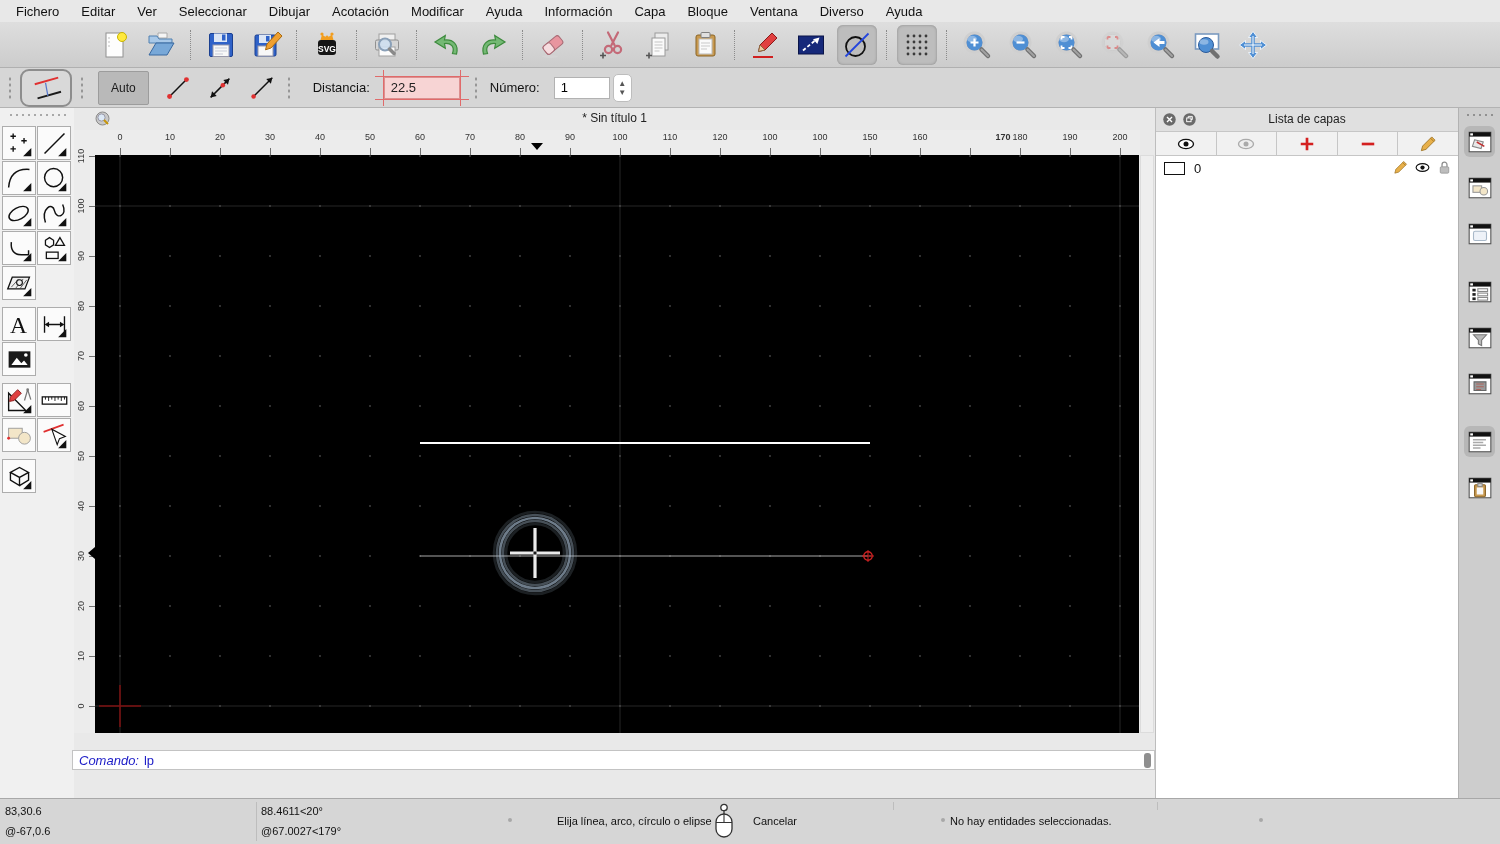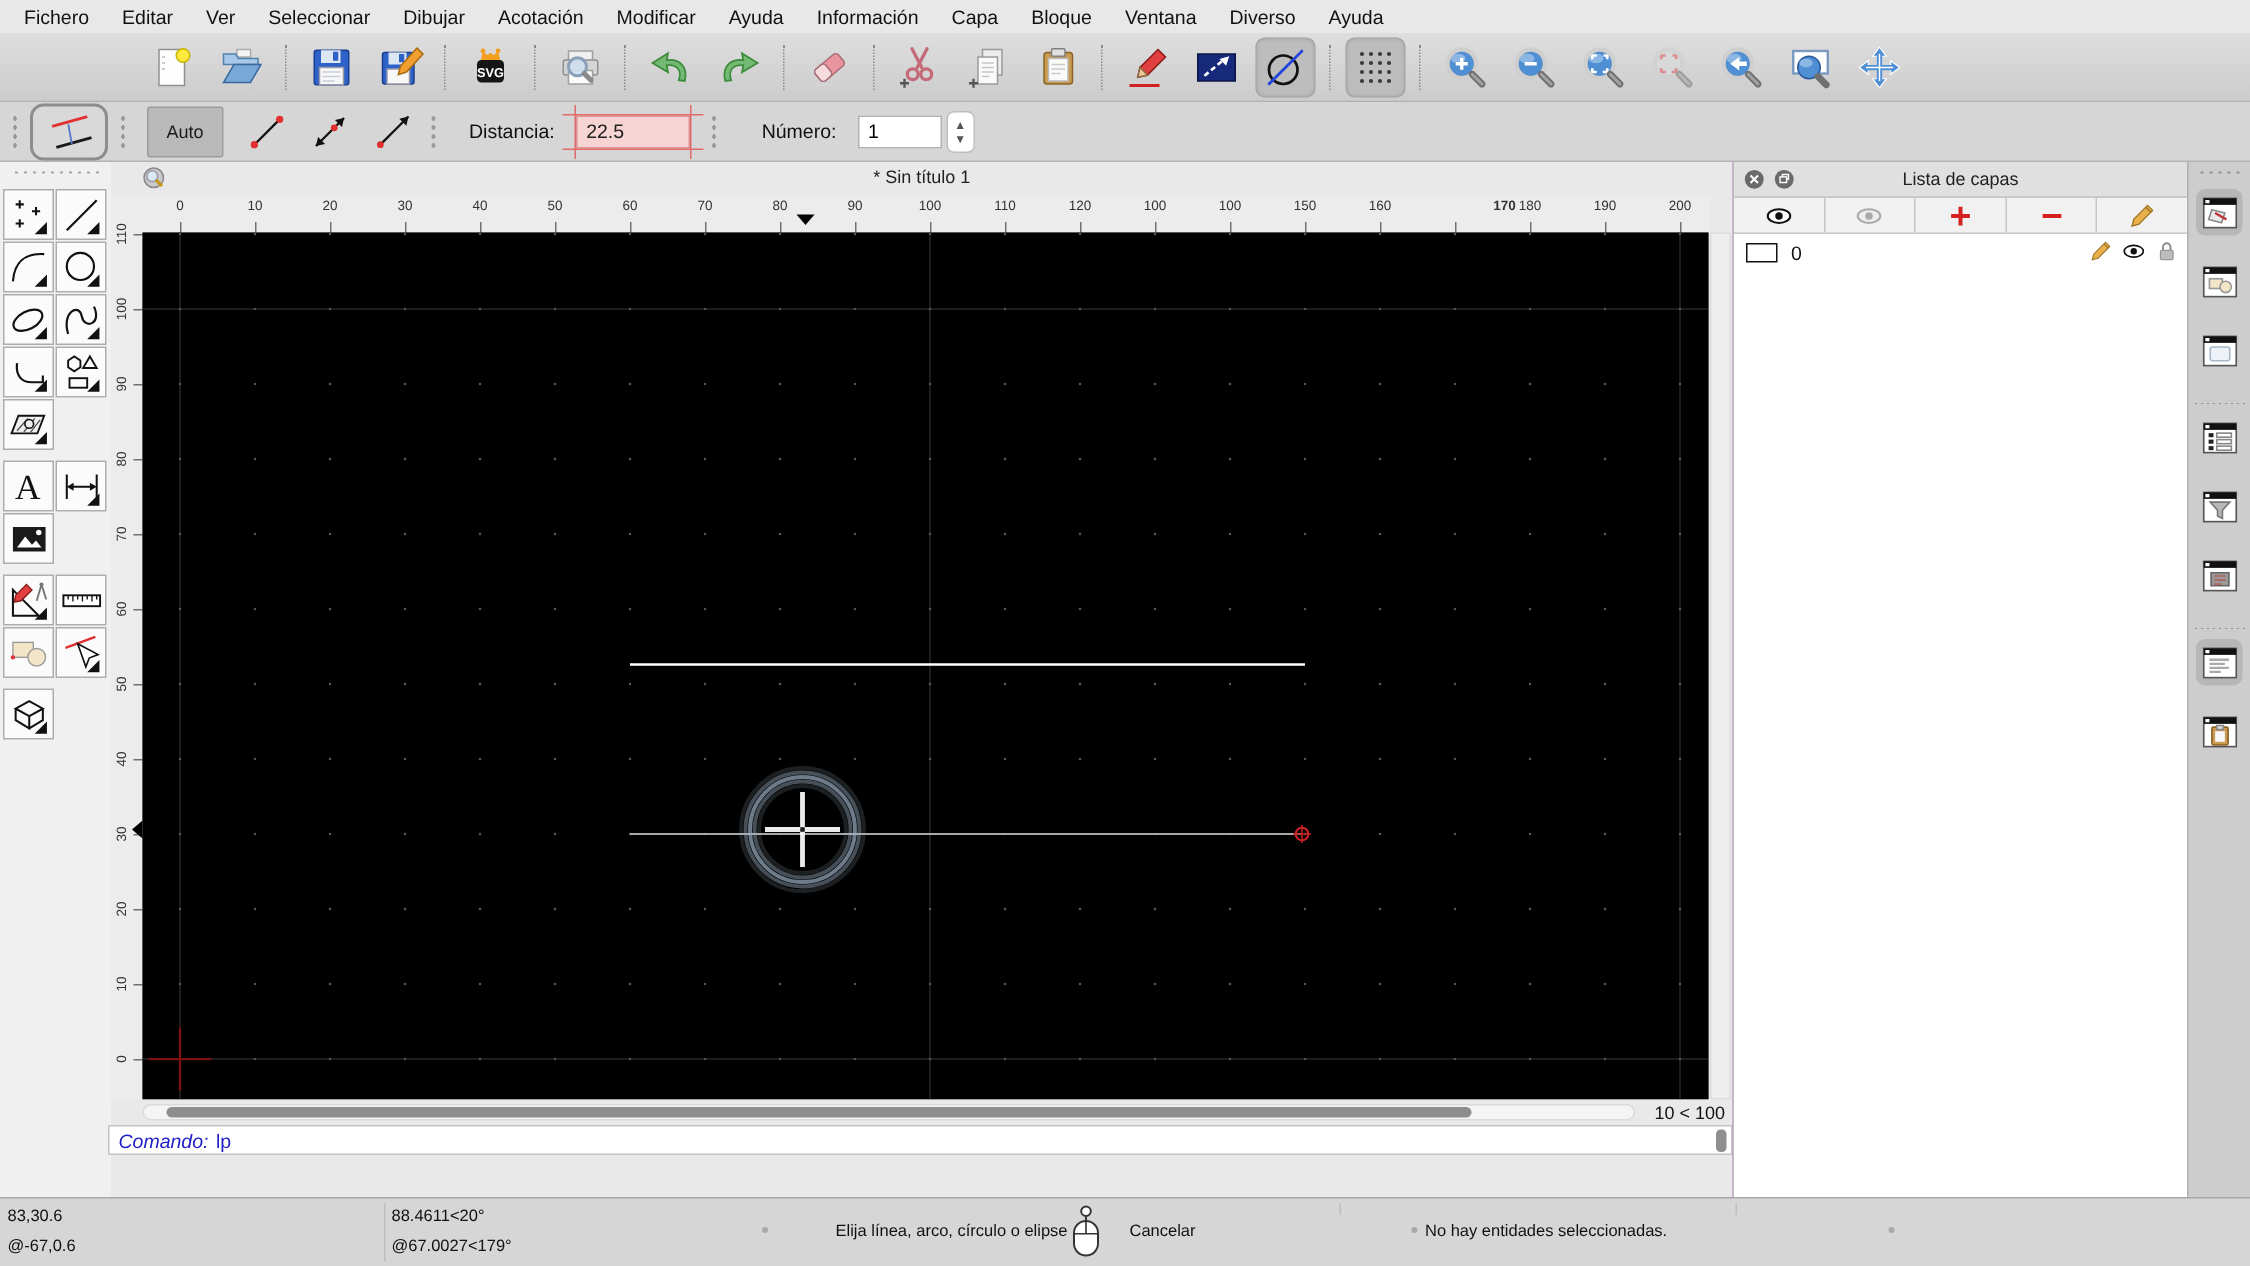--- a/index.html
+++ b/index.html
@@ -75,21 +75,21 @@
   .cmd-prefix{color:#2020c8;font-style:italic;}
   .cmd-entry{color:#2020c8;margin-left:5px;}
   .cmd-vscroll{position:absolute;right:3px;top:2px;width:7px;height:15px;background:#8f8f8f;border-radius:3px;}
   .cmd-input-row{left:72px;top:770px;width:1083px;height:28px;background:#ececec;border-bottom:1px solid #cfcfcf;
                  box-sizing:border-box;display:flex;align-items:center;padding:0 5px 0 7px;font-size:13px;}
   .cmd-input{flex:1;height:20px;border:1px solid #b8b8b8;background:#fff;margin:0 6px;outline:none;
              font-family:"Liberation Sans",sans-serif;font-size:13px;padding:0 4px;}
   .kbd-btn{width:24px;height:20px;background:#f6f6f6;border:1px solid #a8a8a8;display:flex;
            align-items:center;justify-content:center;}
   
-  .layer-panel{left:1155px;top:108px;width:303px;height:690px;background:#d946ef;border-left:1px solid #bdbdbd;box-sizing:border-box;}
+  .layer-panel{left:1155px;top:108px;width:303px;height:690px;background:#c2410c;border-left:1px solid #bdbdbd;box-sizing:border-box;}
   .lp-header{position:absolute;left:0;top:0;right:0;height:23px;background:#e0e0e0;}
   .lp-title{position:absolute;left:0;right:0;top:4px;text-align:center;font-size:12px;color:#222;}
   .lp-close,.lp-float{position:absolute;top:4px;width:15px;height:15px;}
   .lp-close{left:6px;} .lp-float{left:26px;}
   .lp-toolbar{position:absolute;left:0;right:0;top:23px;height:25px;background:#f1f1f1;display:flex;
               border-top:1px solid #c6c6c6;border-bottom:1px solid #c6c6c6;box-sizing:border-box;}
   .lp-tb-btn{flex:1;display:flex;align-items:center;justify-content:center;border-right:1px solid #c6c6c6;}
   .lp-tb-btn:last-child{border-right:none;}
   .lp-tb-btn svg{width:20px;height:20px;}
   .lp-list{position:absolute;left:0;right:0;top:48px;bottom:0;background:#fff;}
@@ -393,21 +393,21 @@
     <div class="grip-v"></div>
     <span class="opt-label">Distancia:</span>
     <span class="distance-wrap">
       <input class="distance-input" value="22.5" style="">
       <span class="cm h" style="top:-1px"></span>
       <span class="cm h" style="bottom:-1px"></span>
       <span class="cm v" style="left:-1px"></span>
       <span class="cm v" style="right:-1px"></span>
     </span>
     <div class="grip-v"></div>
-    <span class="opt-label" style="margin-left:26px">Número:</span>
+    <span class="opt-label" style="margin-left:8px">Número:</span>
     <input class="number-input" value="1" style="">
     <span class="stepper">
         <span>▲</span>
         <span>▼</span>
       </span>
   </div>
 
   <div class="abs palette" id="palette">
     <div class="grip-h"></div>
   <div class="pal-btn" style="left: 2px; top: 18px;">
@@ -874,26 +874,20 @@
         <circle cx="440" cy="398" r="41" fill="none" stroke="#9db1c4" stroke-width="2.6" opacity="0.18"></circle>
         <circle cx="440" cy="398" r="38" fill="none" stroke="#9db1c4" stroke-width="2.6" opacity="0.45"></circle>
         <circle cx="440" cy="398" r="35" fill="none" stroke="#9db1c4" stroke-width="2.6" opacity="0.7"></circle>
         <circle cx="440" cy="398" r="32" fill="none" stroke="#9db1c4" stroke-width="2.6" opacity="0.45"></circle>
         <circle cx="440" cy="398" r="29" fill="none" stroke="#9db1c4" stroke-width="2.6" opacity="0.18"></circle>
         <path d="M415 398h50M440 373v50" stroke="#ffffff" stroke-width="3.2" opacity=".92"></path>
         <rect x="438.5" y="396.5" width="3" height="3" fill="#1a1a1a"></rect>
       </svg></div>
   <div class="abs vscroll-track"></div>
 
-  <div class="abs hscroll-row">
-    <div class="hscroll-track">
-      <div class="hscroll-thumb"></div>
-    </div>
-    <div class="grid-status">10 &lt; 100</div>
-  </div>
 
   <div class="abs cmd-history">
     <span class="cmd-prefix">Comando:</span>
     <span class="cmd-entry">lp</span>
     <div class="cmd-vscroll"></div>
   </div>
 
 
   <div class="abs layer-panel">
     <div class="lp-header">

